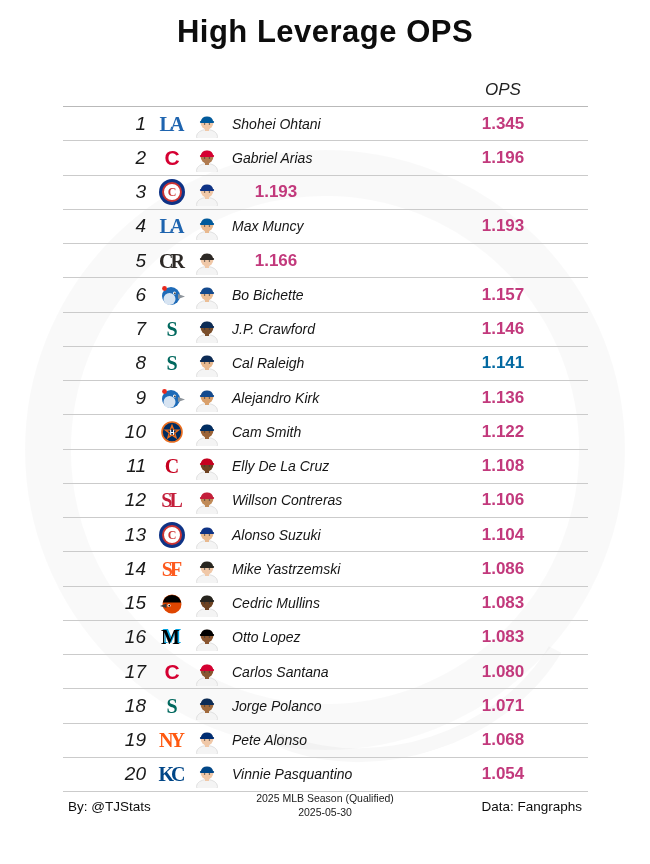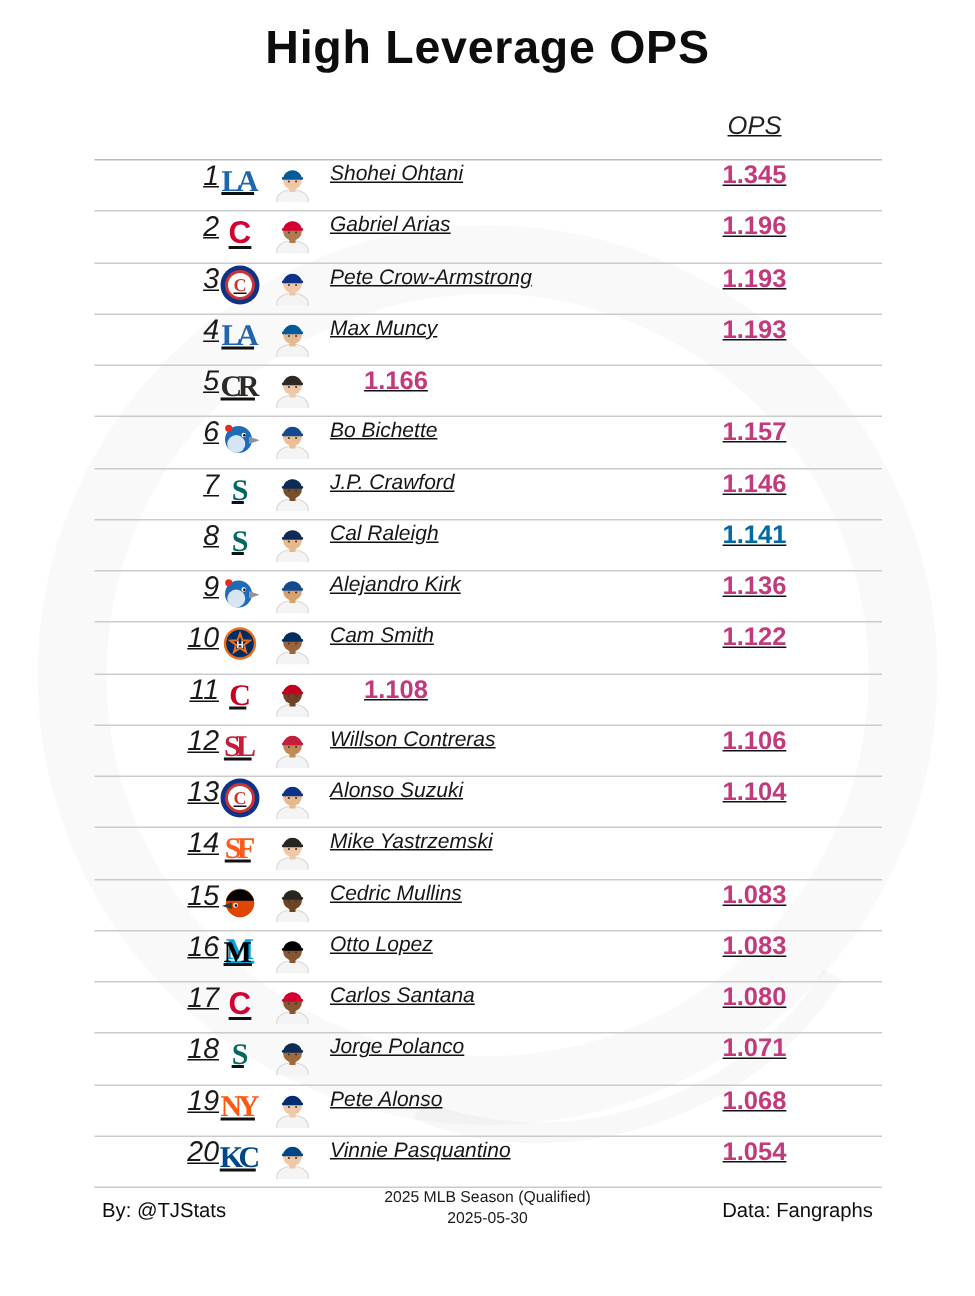--- a/index.html
+++ b/index.html
@@ -18,27 +18,26 @@
     transform:rotate(-18deg);pointer-events:none;
   }
   h1.title{
     margin:14px 0 0;text-align:center;font-size:31px;font-weight:bold;color:#0d0d0d;
     letter-spacing:0.5px;
   }
   .table{
     position:absolute;left:63px;top:74px;width:525px;
   }
   .row{
-    display:flex;height:34.25px;border-bottom:1px solid #cbcbcb;
+    display:flex;align-items:center;height:34.25px;border-bottom:1px solid #cbcbcb;
     box-sizing:border-box;
-    text-decoration:underline;
   }
   .row.header{height:33px;border-bottom:1px solid #b9b9b9;}
   .cell-rank{width:83px;text-align:right;font-style:italic;font-size:19px;color:#1a1a1a;flex:none;}
-  .cell-logo{width:28px;height:28px;flex:none;display:flex;align-items:center;justify-content:center;}
+  .cell-logo{width:28px;height:28px;margin-left:12px;flex:none;display:flex;align-items:center;justify-content:center;}
   .cell-avatar{width:28px;height:28px;margin-left:7px;flex:none;display:flex;align-items:flex-end;justify-content:center;overflow:hidden;}
   .cell-name{flex:1;margin-left:11px;font-style:italic;font-size:14px;color:#161616;white-space:nowrap;}
   .cell-ops{width:110px;margin-right:30px;flex:none;text-align:center;font-weight:bold;font-size:17px;}
   .ops-head{font-style:italic;font-weight:normal;font-size:17px;color:#222;}
   
   .logo-text{
     font-family:"Liberation Serif","DejaVu Serif",serif;font-weight:bold;font-size:20px;
     line-height:1;letter-spacing:-3px;padding-right:3px;
   }
   .logo-sans{font-family:"Liberation Sans",sans-serif;font-weight:900;font-size:21px;line-height:1;letter-spacing:0;padding-right:0;}
@@ -126,21 +125,20 @@
             <svg width="28" height="28" viewBox="0 0 28 28">
     <ellipse cx="14" cy="26.5" rx="10.5" ry="7" fill="#f4f4f4" stroke="#d9d9d9" stroke-width="0.8"></ellipse>
     <rect x="12" y="17" width="4" height="4" fill="#F0C8A8"></rect>
     <circle cx="14" cy="13" r="6.3" fill="#F0C8A8"></circle>
     <path d="M7.7 11.8 A6.4 6.4 0 0 1 20.3 11.8 Z" fill="#0E3386"></path>
     <rect x="6.9" y="11" width="14.2" height="1.9" rx="0.95" fill="#0E3386"></rect>
     <circle cx="11.6" cy="14" r="0.7" fill="#3a3a3a"></circle>
               <circle cx="16.4" cy="14" r="0.7" fill="#3a3a3a"></circle>
             </svg>
           </span>
-          <span class="cell-name">Pete Crow-Armstrong</span>
           <span class="cell-ops" style="color:#C2397C">1.193</span>
         </div>
         <div class="row">
           <span class="cell-rank">4</span>
           <span class="cell-logo">
             <span class="logo-text" style="color:#1E64AF">LA</span>
           </span>
           <span class="cell-avatar">
             <svg width="28" height="28" viewBox="0 0 28 28">
     <ellipse cx="14" cy="26.5" rx="10.5" ry="7" fill="#f4f4f4" stroke="#d9d9d9" stroke-width="0.8"></ellipse>
@@ -295,20 +293,21 @@
             <svg width="28" height="28" viewBox="0 0 28 28">
     <ellipse cx="14" cy="26.5" rx="10.5" ry="7" fill="#f4f4f4" stroke="#d9d9d9" stroke-width="0.8"></ellipse>
     <rect x="12" y="17" width="4" height="4" fill="#6E4322"></rect>
     <circle cx="14" cy="13" r="6.3" fill="#6E4322"></circle>
     <path d="M7.7 11.8 A6.4 6.4 0 0 1 20.3 11.8 Z" fill="#C6011F"></path>
     <rect x="6.9" y="11" width="14.2" height="1.9" rx="0.95" fill="#C6011F"></rect>
     <circle cx="11.6" cy="14" r="0.7" fill="#3a3a3a"></circle>
               <circle cx="16.4" cy="14" r="0.7" fill="#3a3a3a"></circle>
             </svg>
           </span>
+          <span class="cell-name">Elly De La Cruz</span>
           <span class="cell-ops" style="color:#C2397C">1.108</span>
         </div>
         <div class="row">
           <span class="cell-rank">12</span>
           <span class="cell-logo">
             <span class="logo-text" style="color:#C41E3A">SL</span>
           </span>
           <span class="cell-avatar">
             <svg width="28" height="28" viewBox="0 0 28 28">
     <ellipse cx="14" cy="26.5" rx="10.5" ry="7" fill="#f4f4f4" stroke="#d9d9d9" stroke-width="0.8"></ellipse>
@@ -354,20 +353,21 @@
     <ellipse cx="14" cy="26.5" rx="10.5" ry="7" fill="#f4f4f4" stroke="#d9d9d9" stroke-width="0.8"></ellipse>
     <rect x="12" y="17" width="4" height="4" fill="#F0C8A8"></rect>
     <circle cx="14" cy="13" r="6.3" fill="#F0C8A8"></circle>
     <path d="M7.7 11.8 A6.4 6.4 0 0 1 20.3 11.8 Z" fill="#27251F"></path>
     <rect x="6.9" y="11" width="14.2" height="1.9" rx="0.95" fill="#27251F"></rect>
     <circle cx="11.6" cy="14" r="0.7" fill="#3a3a3a"></circle>
               <circle cx="16.4" cy="14" r="0.7" fill="#3a3a3a"></circle>
             </svg>
           </span>
           <span class="cell-name">Mike Yastrzemski</span>
+          <span class="cell-ops" style="color:#C2397C">1.086</span>
         </div>
         <div class="row">
           <span class="cell-rank">15</span>
           <span class="cell-logo">
             <svg width="28" height="28" viewBox="0 0 28 28">
     <circle cx="14" cy="15" r="9.5" fill="#DF4601"></circle>
     <path d="M4.7 13.5 A9.5 9.5 0 0 1 23.3 13.5 L4.7 13.5 Z" fill="#000000"></path>
     <path d="M2 17 L8.5 14.5 L8.5 19 Z" fill="#3a3a3a"></path>
     <circle cx="11" cy="16.5" r="1.6" fill="#fff"></circle>
               <circle cx="11.3" cy="16.7" r="0.85" fill="#000"></circle>

